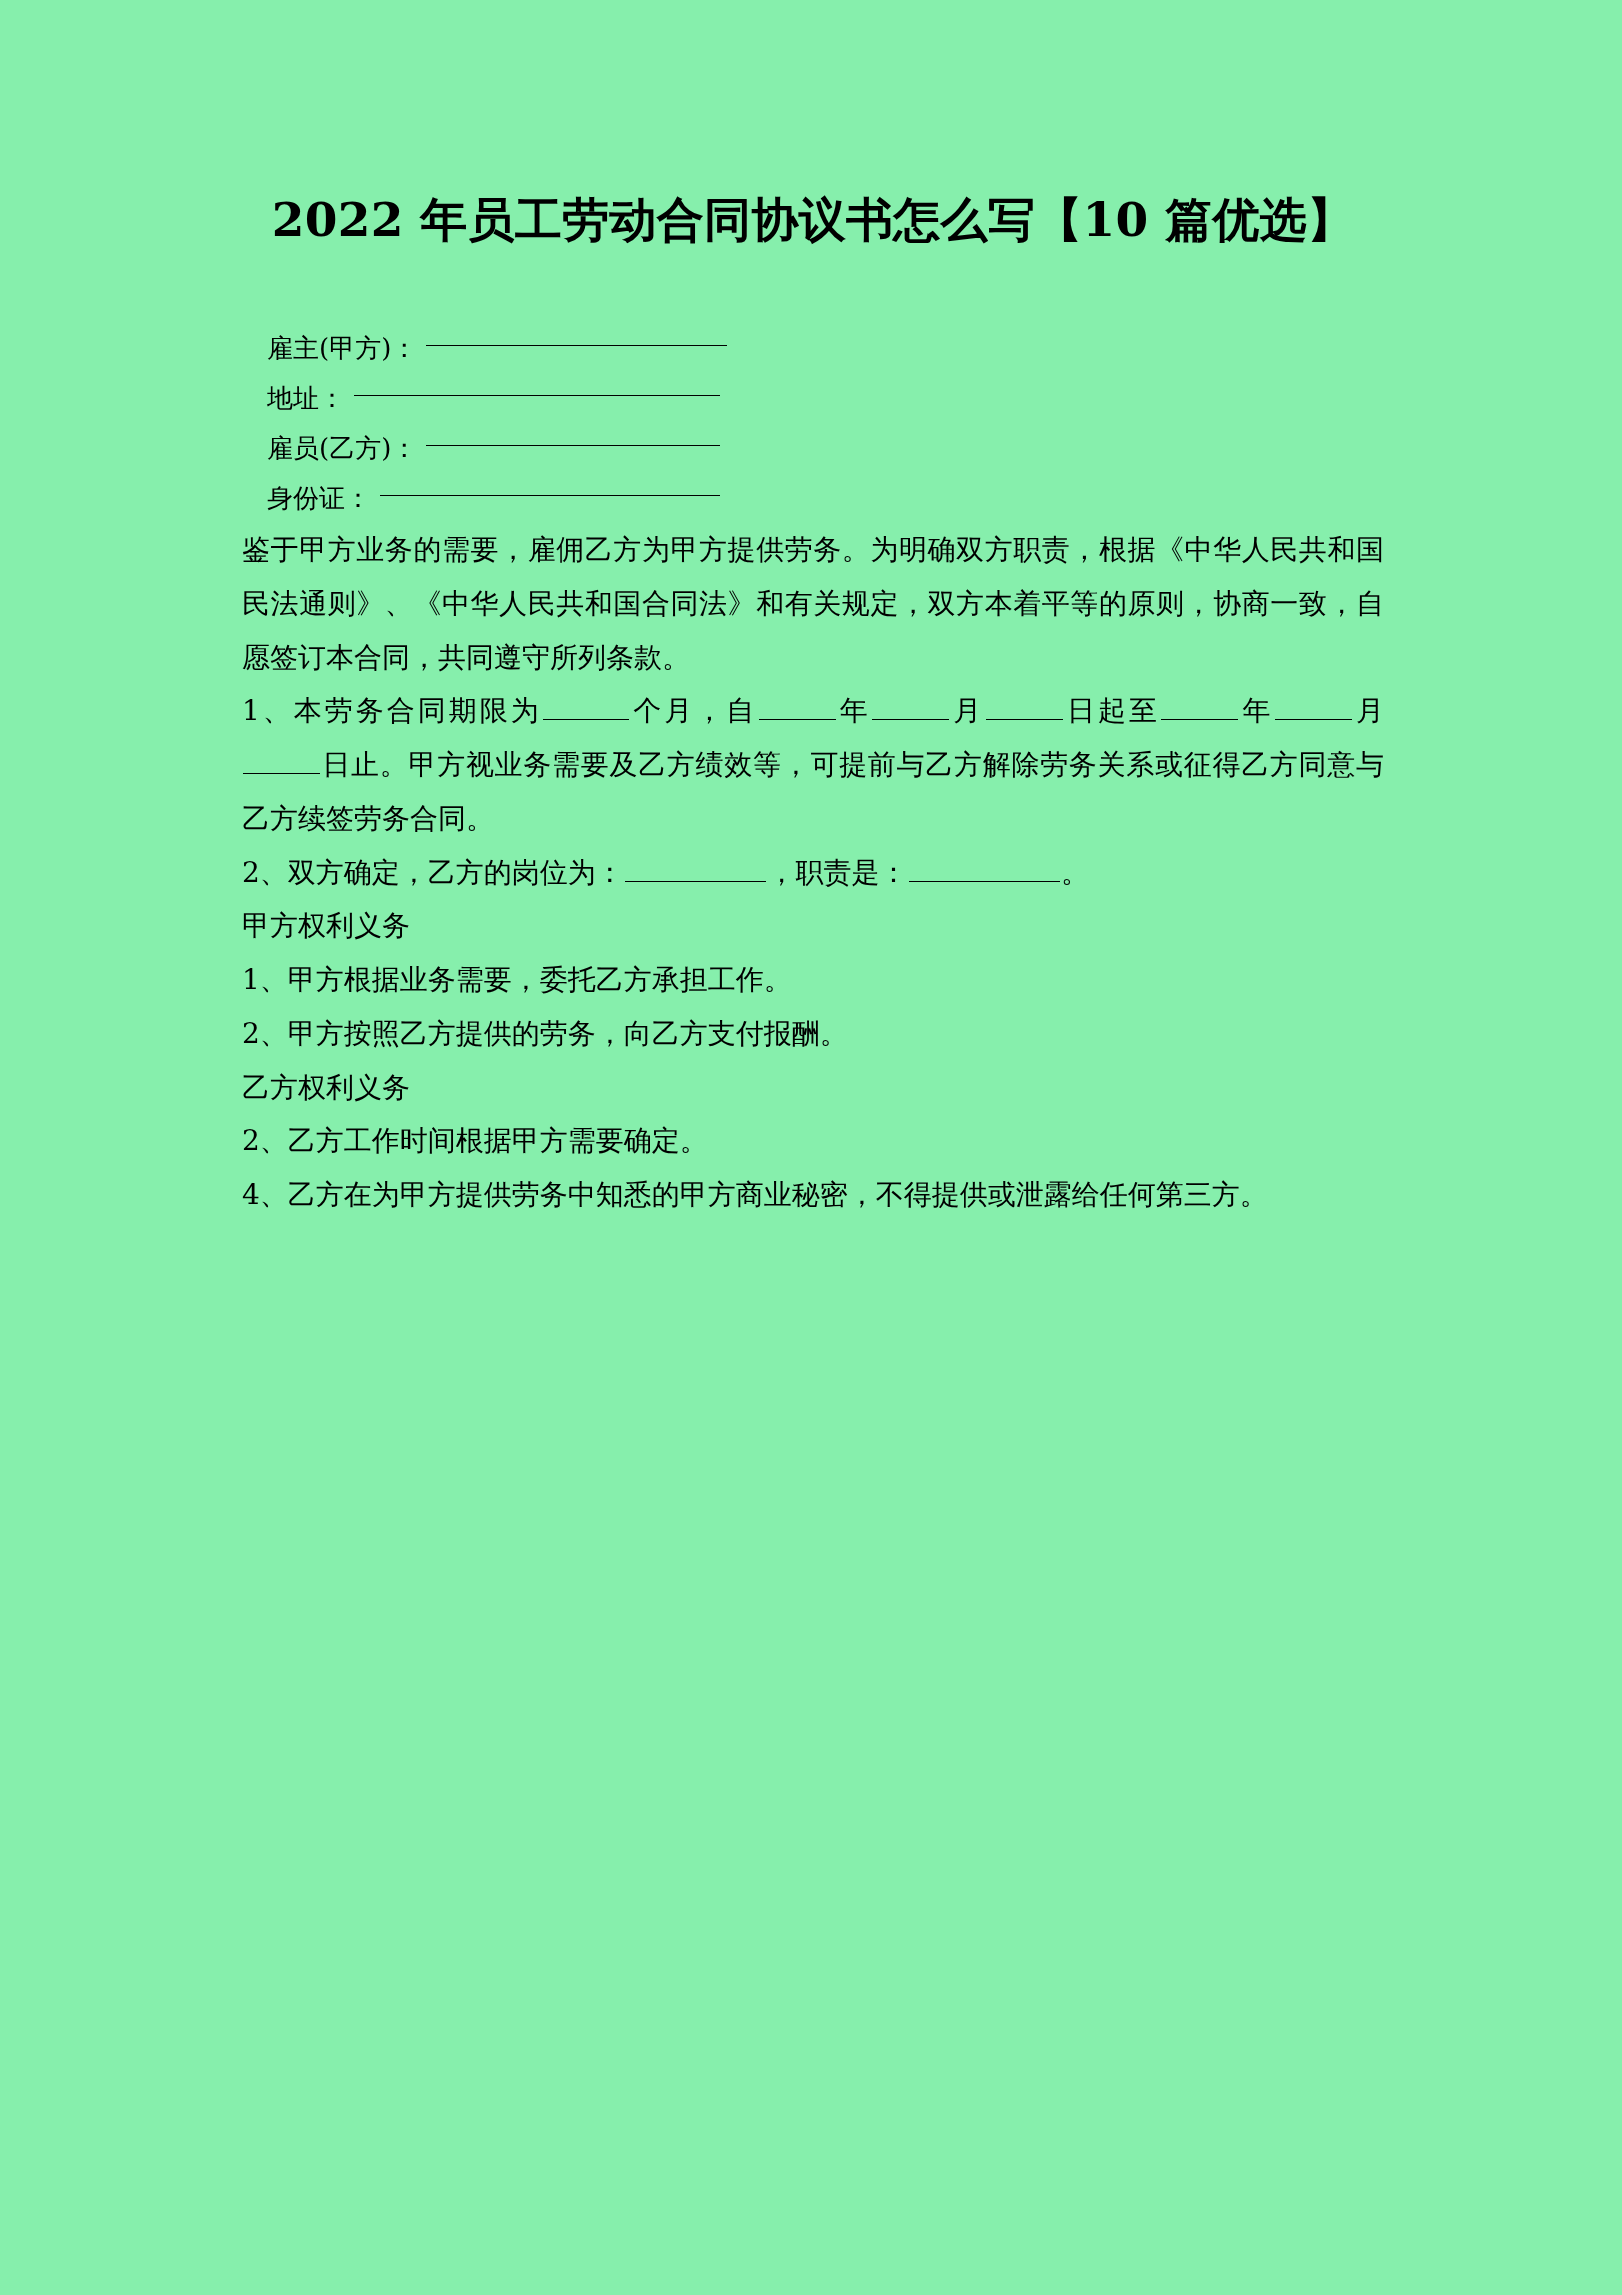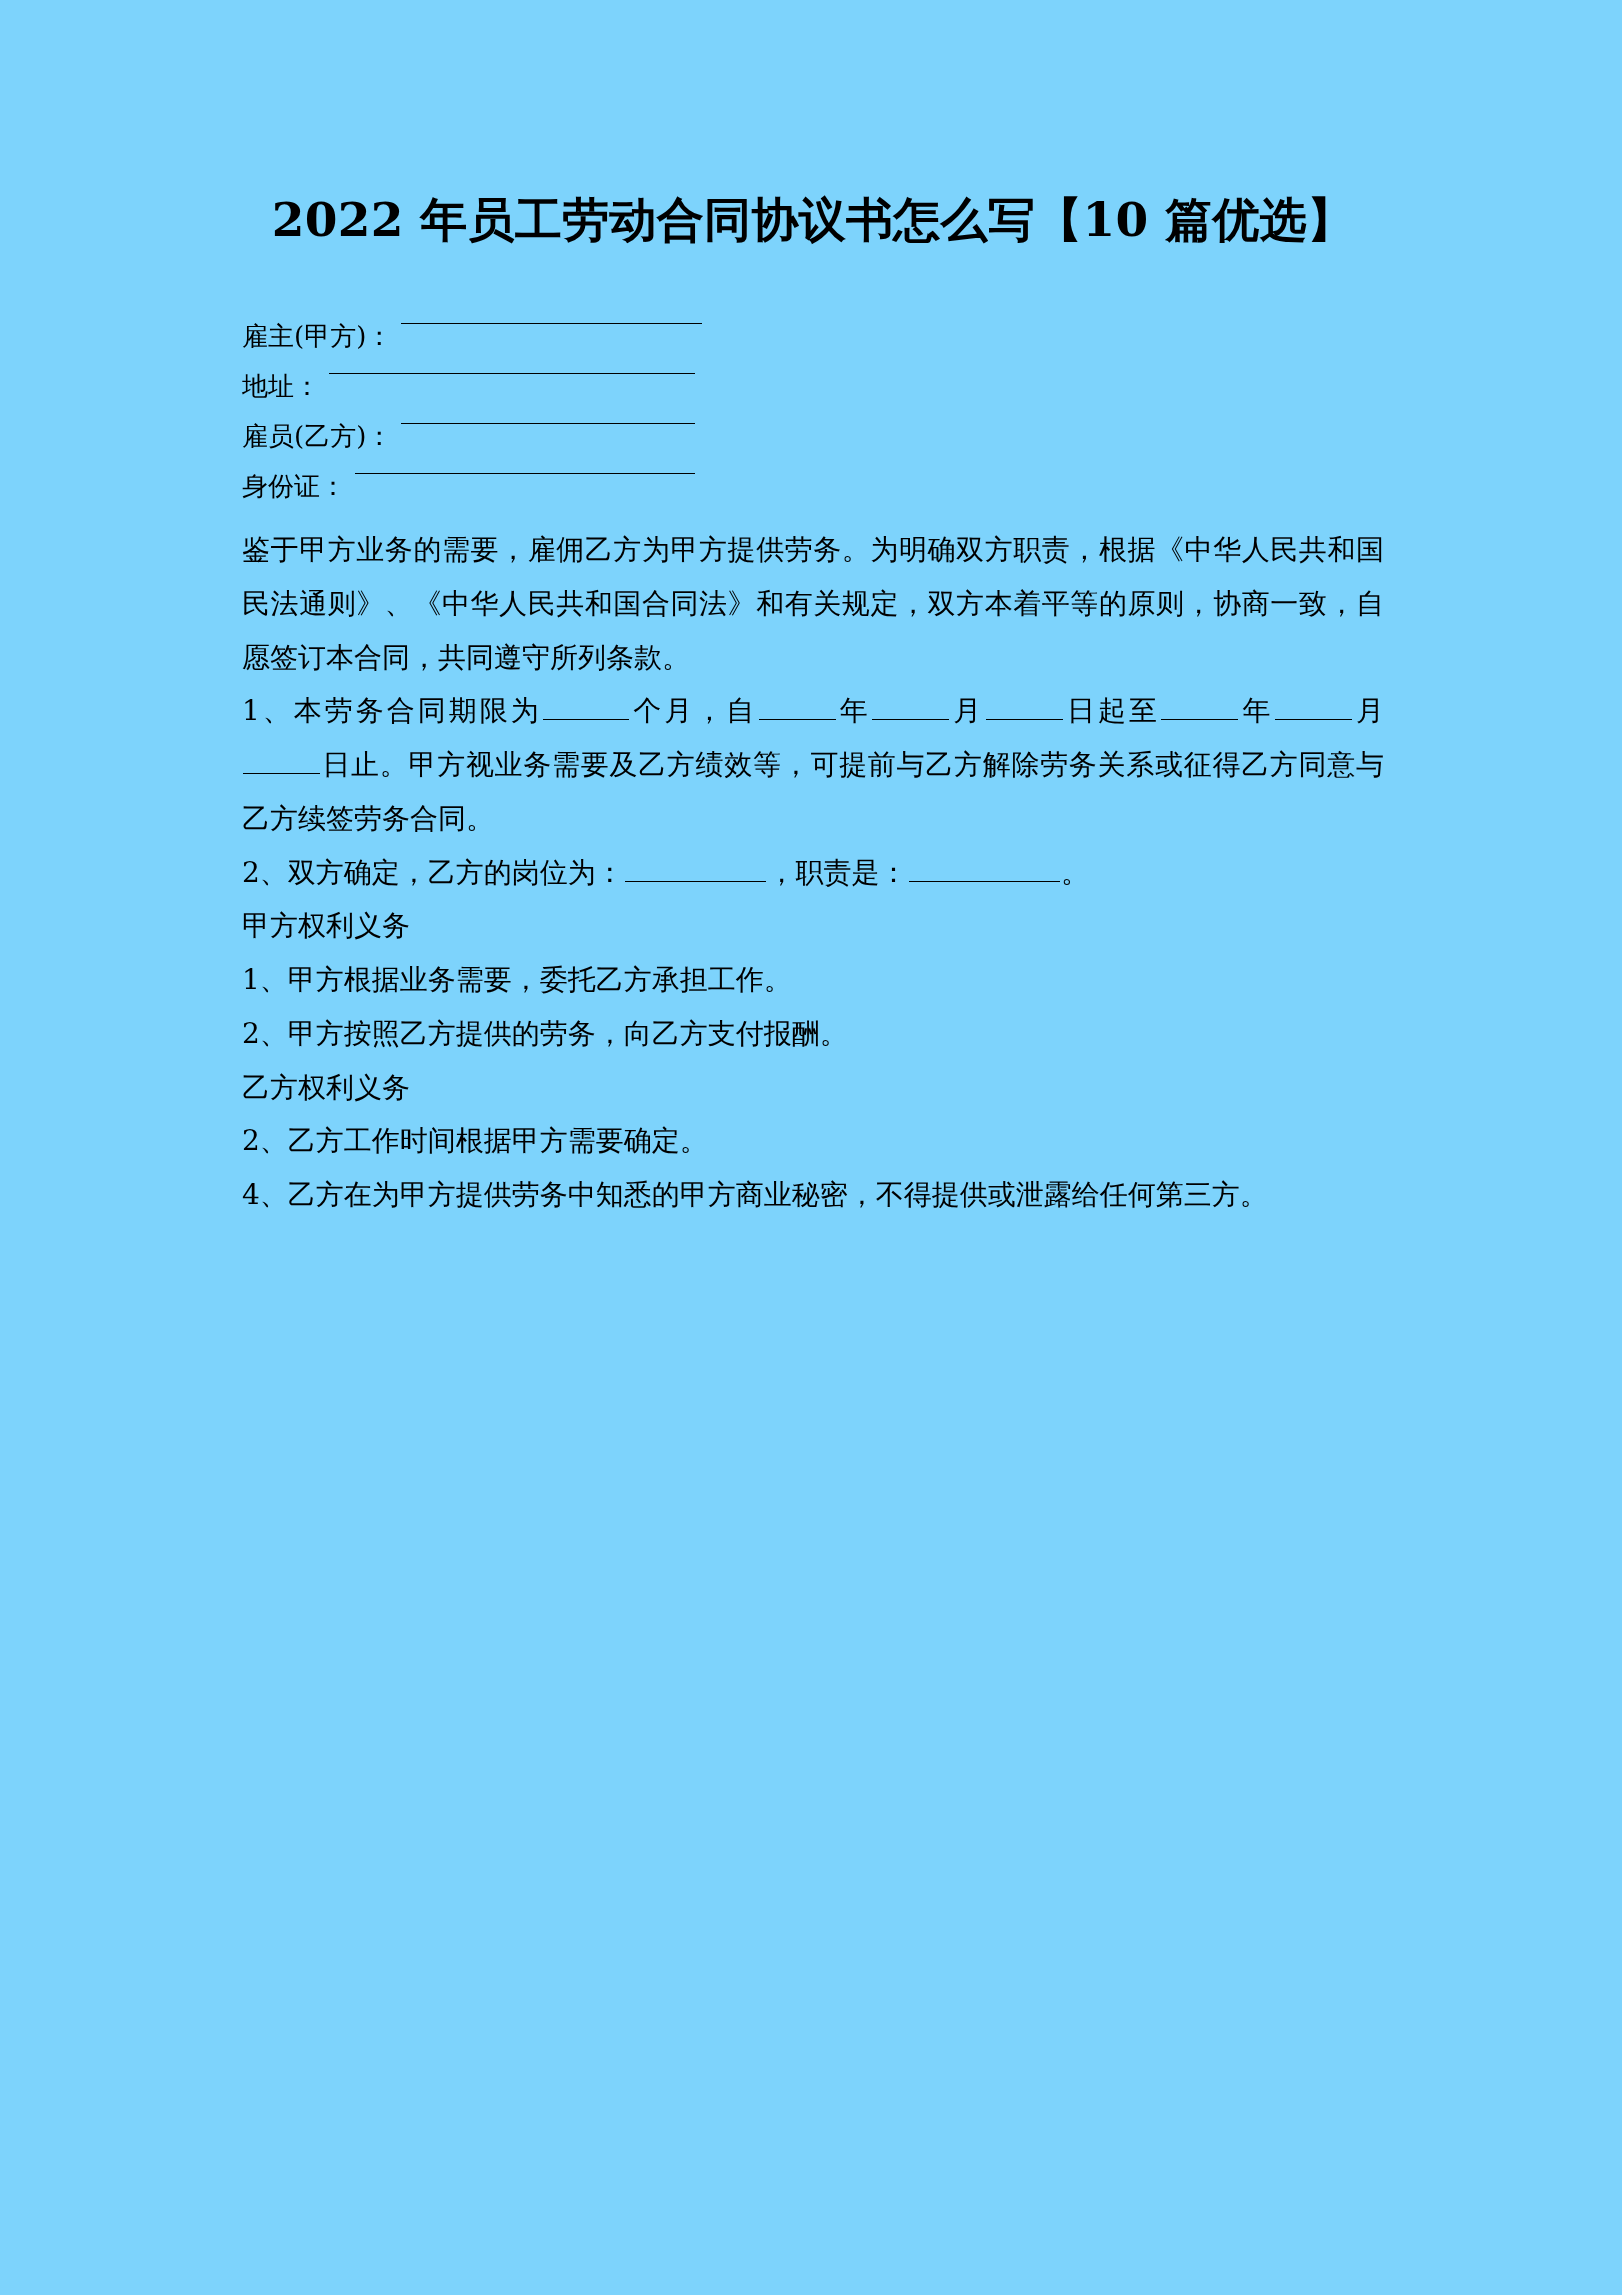--- a/index.html
+++ b/index.html
@@ -8,21 +8,21 @@
     background: #ffffff;
   }
   body {
     font-family: "DejaVu Serif", "Liberation Serif", serif;
     color: #000000;
   }
   .page {
     position: relative;
     width: 1623px;
     height: 2295px;
-    background: #7dd3fc;
+    background: #86efac;
     box-sizing: border-box;
     padding: 0;
     overflow: hidden;
   }
   .content {
     position: absolute;
     left: 242px;
     top: 0;
     width: 1142px;
   }
@@ -38,24 +38,25 @@
     letter-spacing: 0.3px;
     word-break: break-all;
   }
 
   
   .fields {
     margin-top: 73px;
   }
   .field-row {
     display: flex;
-    align-items: flex-start;
+    align-items: center;
     font-size: 26px;
     line-height: 1.0;
     height: 50px;
+    margin-left: 25px;
   }
   .field-label {
     white-space: nowrap;
     display: block;
   }
   .field-rule {
     flex: 0 0 auto;
     border-bottom: 1.3px solid #000000;
     height: 0;
     margin-left: 9.2px;

